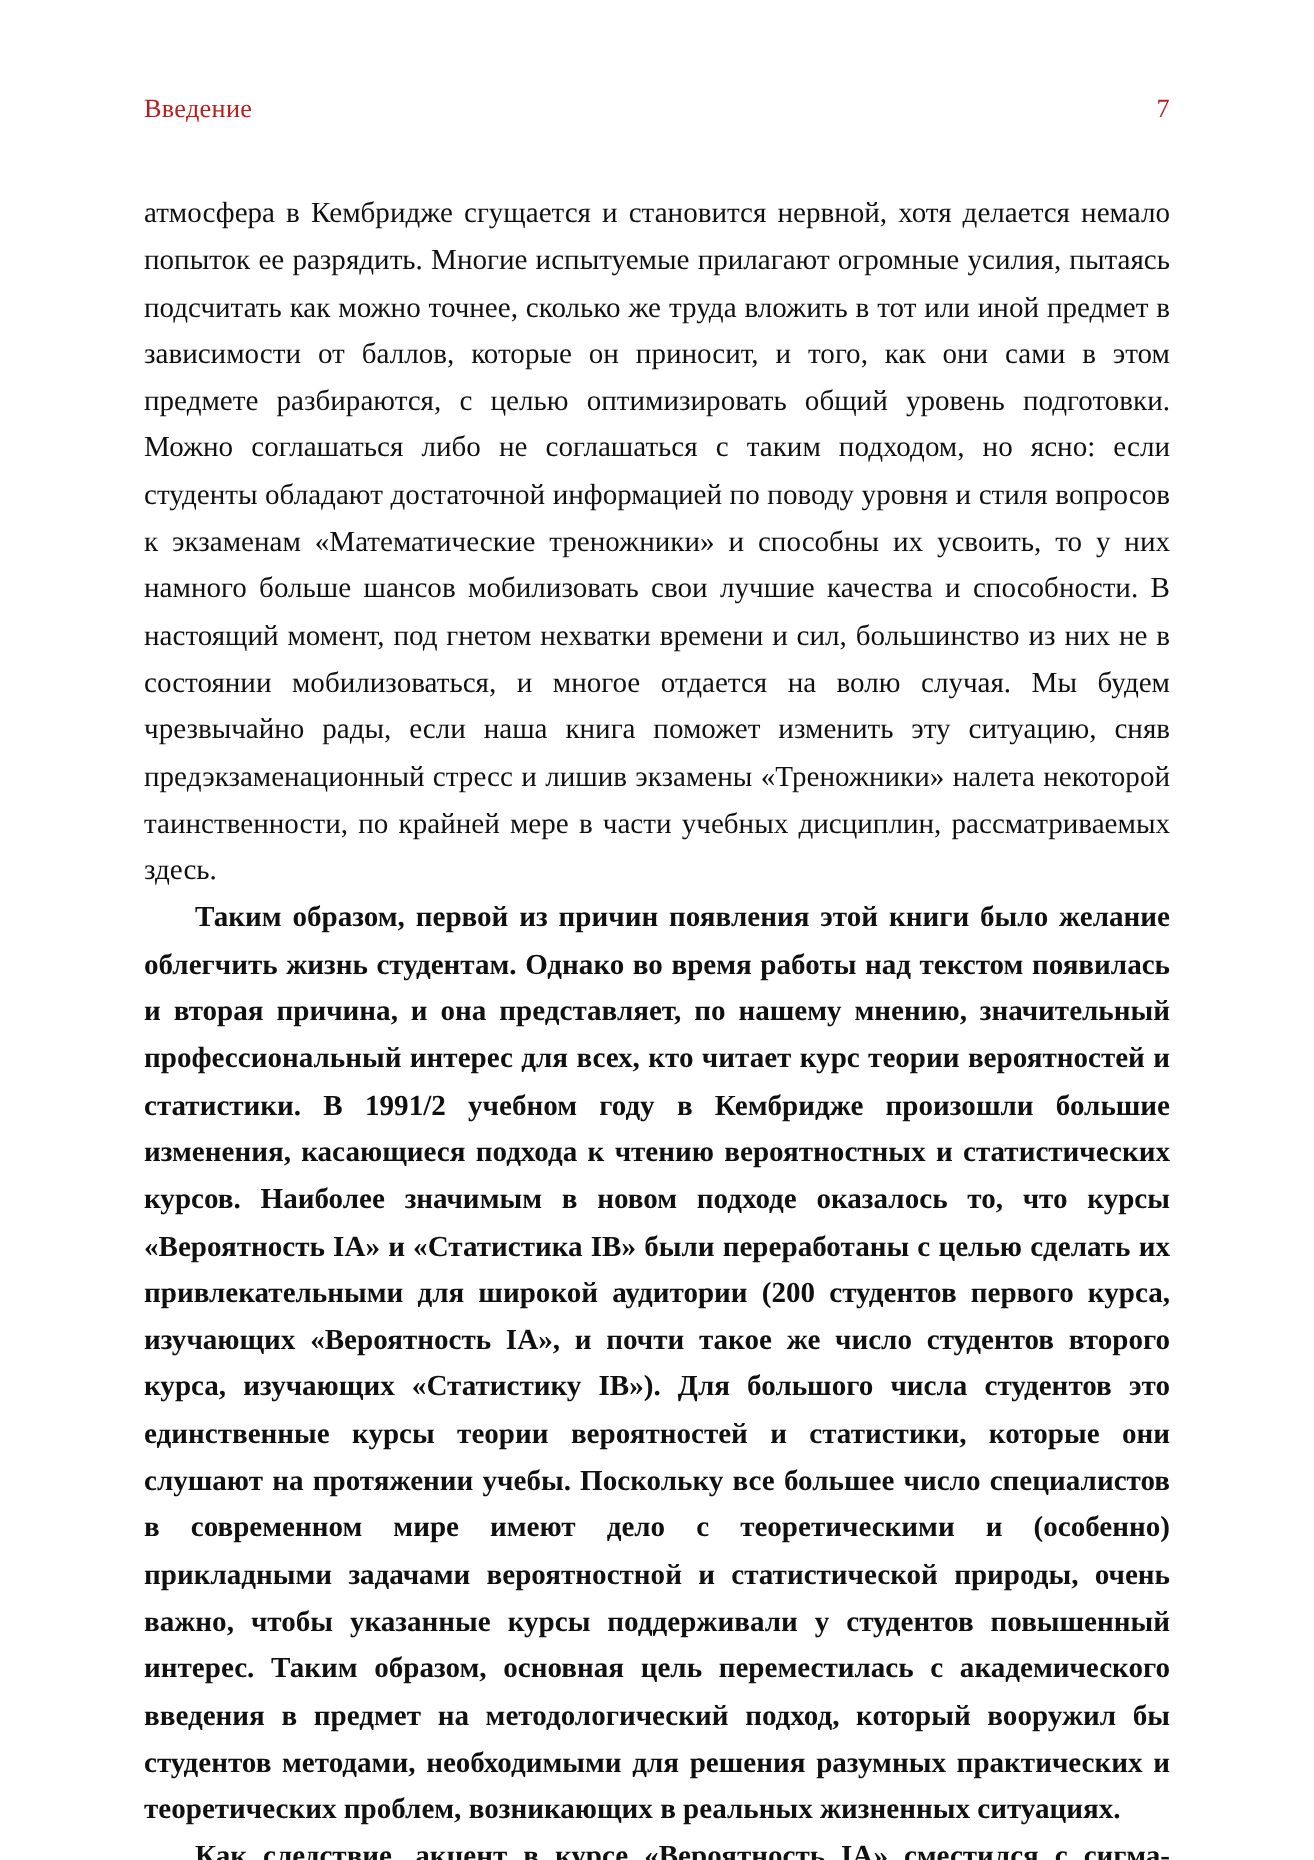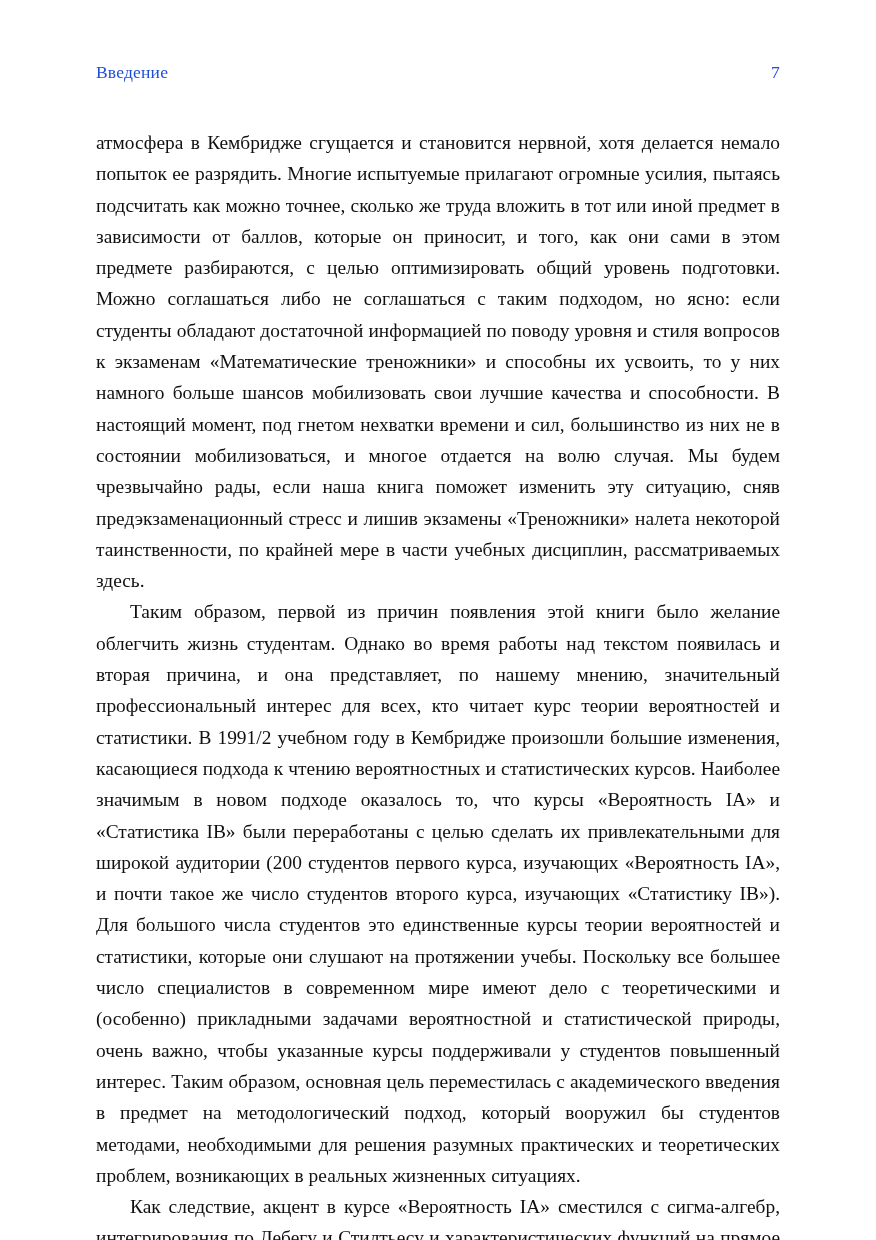--- a/index.html
+++ b/index.html
@@ -20,21 +20,21 @@
     height: 1240px;
     box-sizing: border-box;
     padding: 62px 96px 60px 96px;
   }
   .running-head {
     display: flex;
     align-items: baseline;
     justify-content: space-between;
     font-size: 17.5px;
     letter-spacing: 0.2px;
-    color: #1d4ed8;
+    color: #b91c1c;
     margin-bottom: 44px;
   }
   .running-head .head-title {
     font-family: "Liberation Serif", serif;
   }
   .running-head .page-number {
     font-family: "Liberation Serif", serif;
     font-size: 17.5px;
   }
   .body-text {
@@ -43,20 +43,21 @@
     text-align: justify;
     text-justify: inter-word;
     color: #101010;
     hyphens: manual;
   }
   .body-text p {
     margin: 0;
   }
   .body-text p.indent {
     text-indent: 34px;
+    font-weight: bold;
   }
   .body-text p.noindent {
     text-indent: 0;
   }
 </style>
 </head>
 <body>
 
 <div class="page">
 

